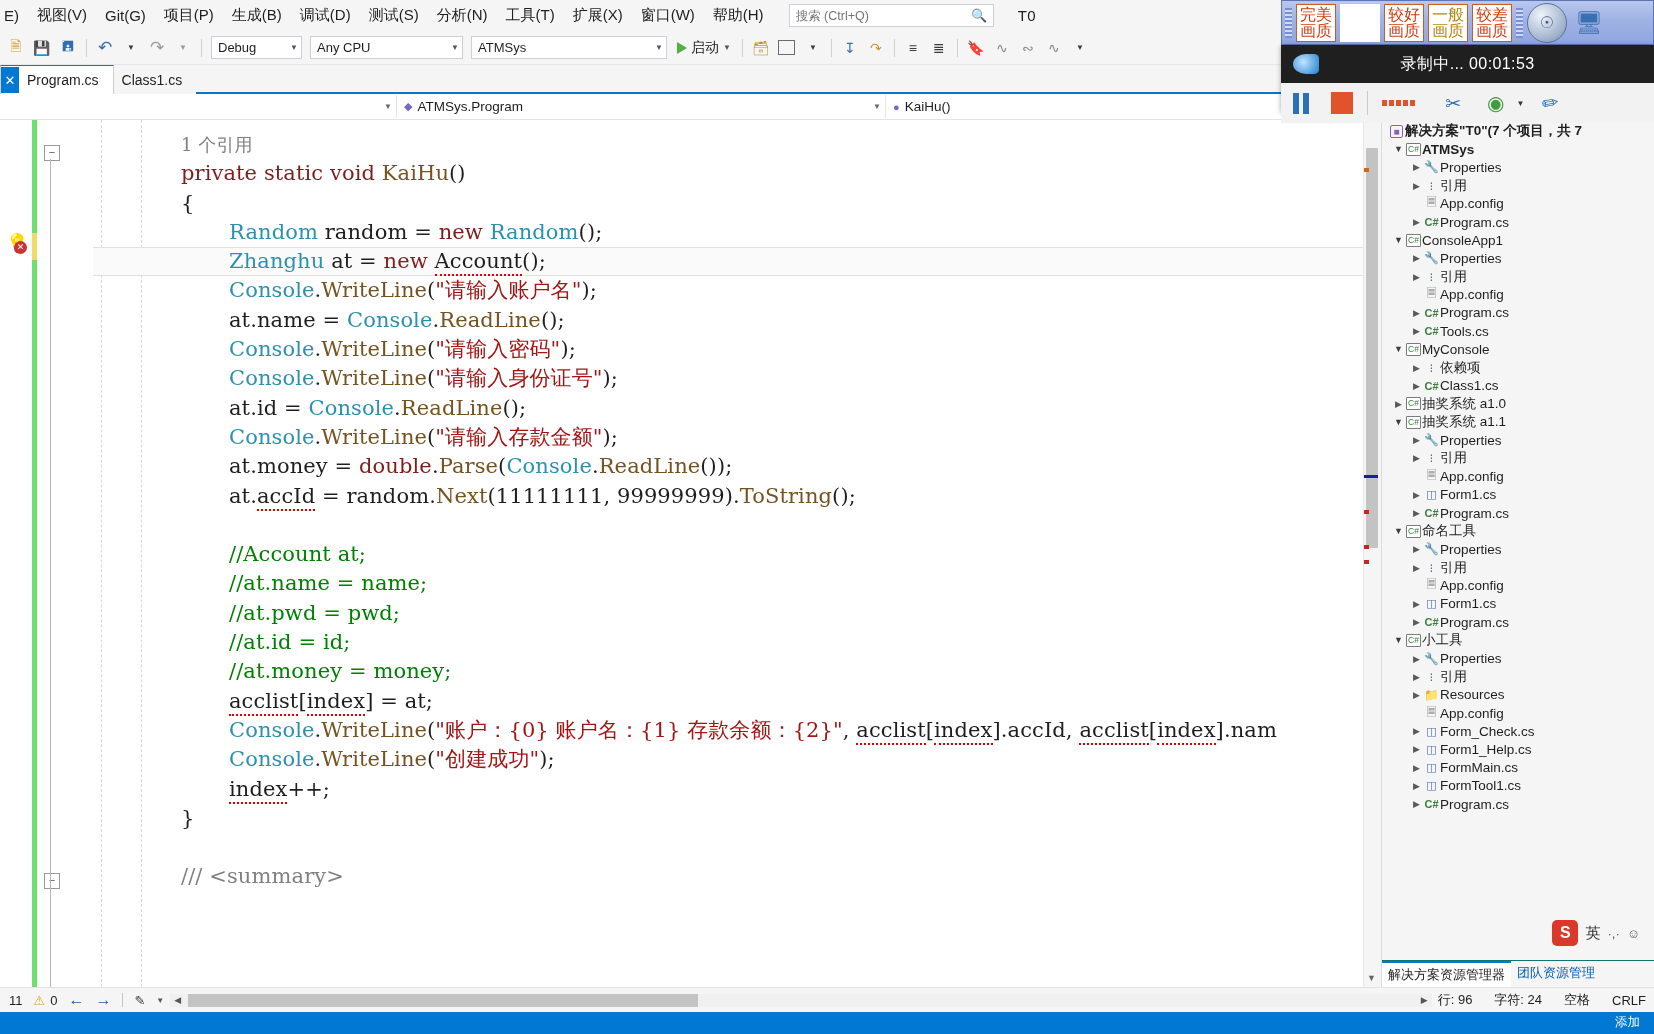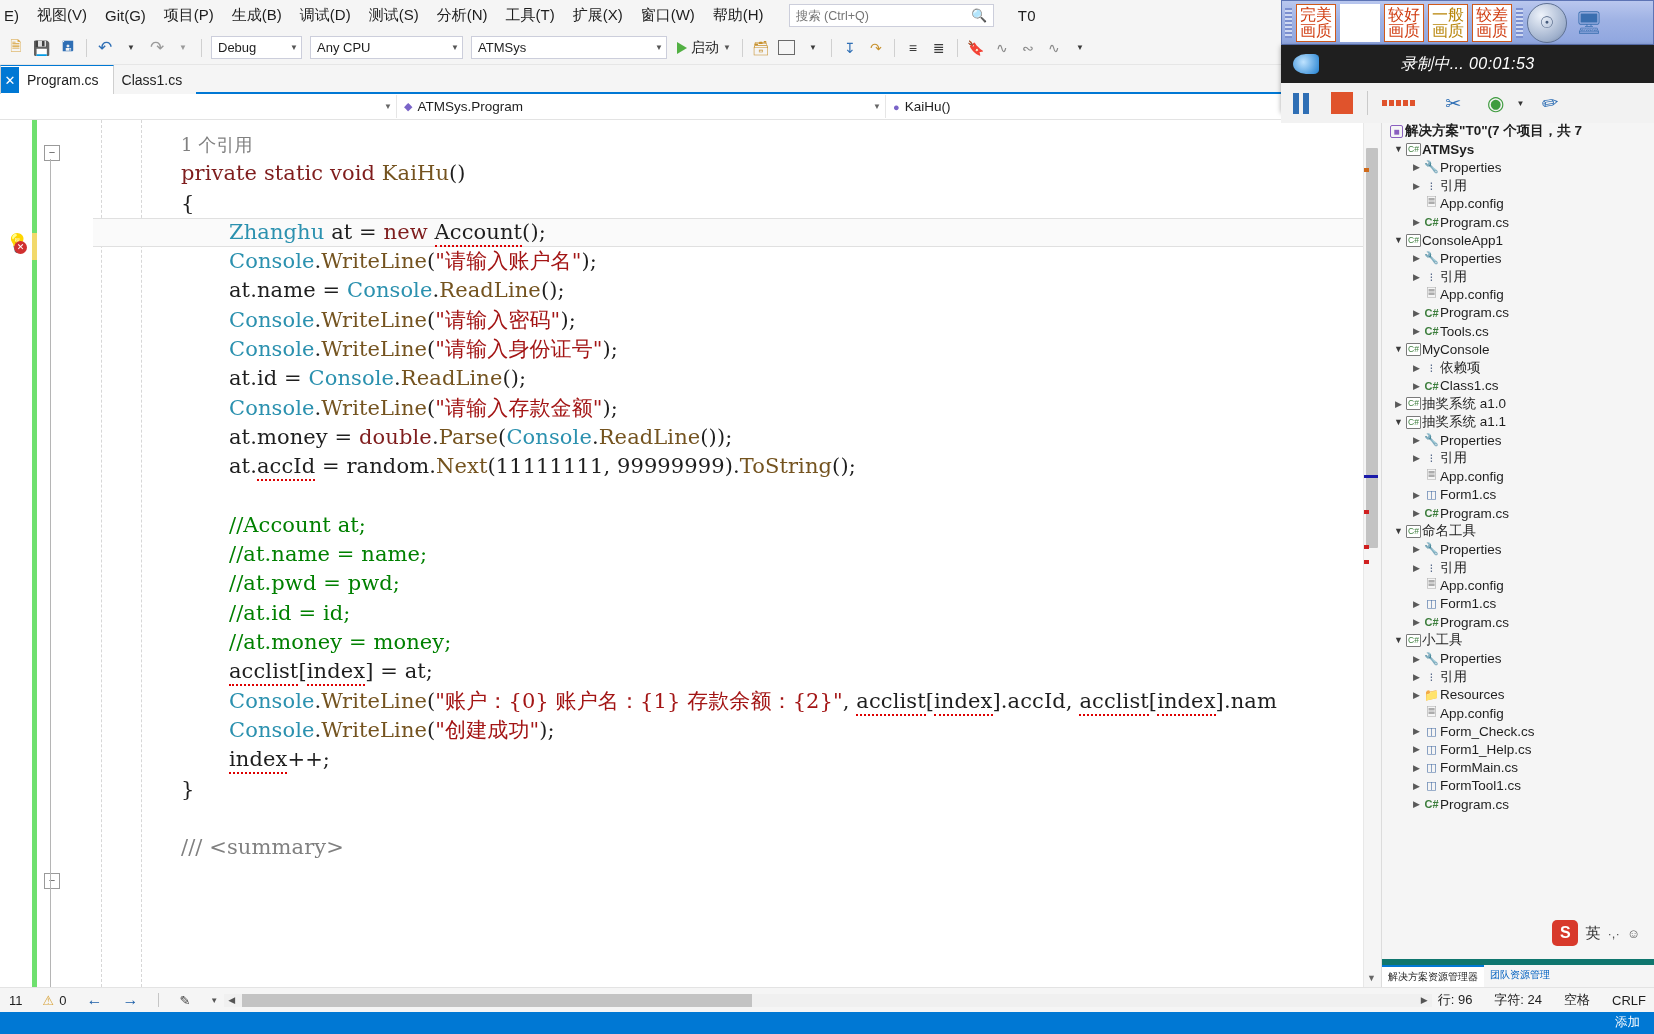--- a/index.html
+++ b/index.html
@@ -103,28 +103,28 @@
   .lbl.bold{font-weight:bold;}
   .cs-ico{border:1px solid #7a7a7a;color:#3b7d3b;font-size:8.5px;padding:0 1px;border-radius:1px;background:#fff;
     font-family:"Liberation Sans",sans-serif;line-height:11px;}
   .wrench{color:#5a5a5a;font-size:12px;}
   .refico{color:#5a6b8c;font-size:12px;}
   .cfg{color:#6a6a6a;font-size:12px;}
   .formico{color:#4a6fa5;font-size:11px;}
   .folder{color:#dcb26b;font-size:12px;}
   .slnico{color:#8a5fbf;font-size:10px;border:1px solid #8a5fbf;padding:0 2px;border-radius:2px;}
   .sol-bottom{height:22px;display:flex;align-items:flex-end;}
-  .sol-tabs{display:flex;font-size:10px;border-top:6px solid #0f766e;width:100%;}
+  .sol-tabs{display:flex;font-size:13px;border-top:1px solid #0f766e;width:100%;}
   .sol-tab{padding:3px 6px;color:#0060c0;white-space:nowrap;cursor:default;}
   .sol-tab.on{background:#fff;border-top:2px solid #0078d4;color:#1e1e1e;}
 
   
   .statusbar{height:24px;background:#f5f5f5;display:flex;align-items:center;border-top:1px solid #e3e3e3;
     font-size:13px;color:#1e1e1e;flex:0 0 auto;}
-  .sb-left{display:flex;align-items:center;gap:20px;padding-left:9px;}
+  .sb-left{display:flex;align-items:center;gap:11px;padding-left:9px;}
   .sb-arrow{font-size:16px;color:#1b5ea8;cursor:default;}
   .hsb{flex:1;margin:0 6px;height:13px;background:#f0f0f0;position:relative;display:flex;align-items:center;}
   .hsb .htrk{position:absolute;left:18px;right:18px;height:13px;background:#f0f0f0;}
   .hsb .hth{position:absolute;left:18px;width:510px;height:13px;background:#c3c3c3;}
   .hsb .hl2{position:absolute;left:4px;font-size:9px;color:#555;}
   .hsb .hr2{position:absolute;right:4px;font-size:9px;color:#555;}
   .sb-right{display:flex;align-items:center;gap:22px;padding-right:8px;font-size:13px;}
 
   .blue-bottom{height:22px;background:#0078d4;flex:0 0 auto;position:relative;}
   .blue-bottom .bb-txt{position:absolute;right:14px;top:2px;color:#fff;font-size:12.5px;}
@@ -140,21 +140,21 @@
   .qbtn span{font-size:16px;color:#d03c10;font-family:"DejaVu Sans",sans-serif;}
   .qbtn.sel{border-color:#fff;}
   .qbtn.sel span{color:#fff;}
   .qbtn.yel span{color:#b8860b;}
   .circ-btn{width:38px;height:38px;border-radius:50%;
     background:radial-gradient(circle at 35% 30%,#eef3fb,#9fb0cc 70%,#6d7f9e);
     border:1px solid #5f7294;display:flex;align-items:center;justify-content:center;flex:0 0 auto;}
   .scr-btn{width:36px;height:32px;display:flex;align-items:center;justify-content:center;flex:0 0 auto;}
 
   .rec-panel{position:absolute;top:45px;left:1281px;width:373px;height:67px;z-index:60;
-    box-shadow:0 1px 5px rgba(0,0,0,.35);font-style:italic;}
+    box-shadow:0 1px 5px rgba(0,0,0,.35);}
   .rec-title{height:38px;background:#1f1f1f;display:flex;align-items:center;position:relative;}
   .rec-cam{position:absolute;left:12px;width:26px;height:20px;background:radial-gradient(circle at 40% 40%,#bfe3ff,#1f7fd0);
     border-radius:50% 20% 20% 50%;}
   .rec-txt{flex:1;text-align:center;color:#fff;font-size:16px;letter-spacing:.4px;}
   .rec-ctrls{height:40px;background:#f2f2f2;display:flex;align-items:center;padding:0 12px;gap:0;}
   .pause{display:flex;gap:4px;}
   .pause i{width:6px;height:21px;background:#2f6fb5;display:block;}
   .stopb{width:22px;height:22px;background:#e0532c;margin-left:22px;}
   .rec-sep{width:1px;height:24px;background:#cacaca;margin:0 14px;}
   .dots{display:flex;gap:2px;}
@@ -311,20 +311,21 @@
         <div class="guide" style="left:8px;"></div>
         <div class="guide" style="left:48px;"></div>
 
         <div class="code">
           <div class="cl"><span class="ref" style="padding-left:88px;">1 个引用</span></div>
 
           <div class="cl"><span style="padding-left:88px;"><span class="k">private static void </span><span class="mt">KaiHu</span><span class="pl">()</span></span></div>
 
           <div class="cl"><span class="pl" style="padding-left:88px;">{</span></div>
 
+          <div class="cl"><span style="padding-left:136px;"><span class="ty">Random</span><span class="pl"> random = </span><span class="k">new</span><span class="pl"> </span><span class="ty">Random</span><span class="pl">();</span></span></div>
 
           <div class="cl hl"><span style="padding-left:136px;"><span class="ty">Zhanghu</span><span class="pl"> at = </span><span class="k">new</span><span class="pl"> </span><span class="pl sq">Account</span><span class="pl">();</span></span></div>
 
           <div class="cl"><span style="padding-left:136px;"><span class="ty">Console</span><span class="pl">.</span><span class="mt">WriteLine</span><span class="pl">(</span><span class="st">"请输入账户名"</span><span class="pl">);</span></span></div>
 
           <div class="cl"><span style="padding-left:136px;margin-top:28px;"><span class="pl">at.name = </span><span class="ty">Console</span><span class="pl">.</span><span class="mt">ReadLine</span><span class="pl">();</span></span></div>
 
           <div class="cl"><span style="padding-left:136px;"><span class="ty">Console</span><span class="pl">.</span><span class="mt">WriteLine</span><span class="pl">(</span><span class="st">"请输入密码"</span><span class="pl">);</span></span></div>
 
 

